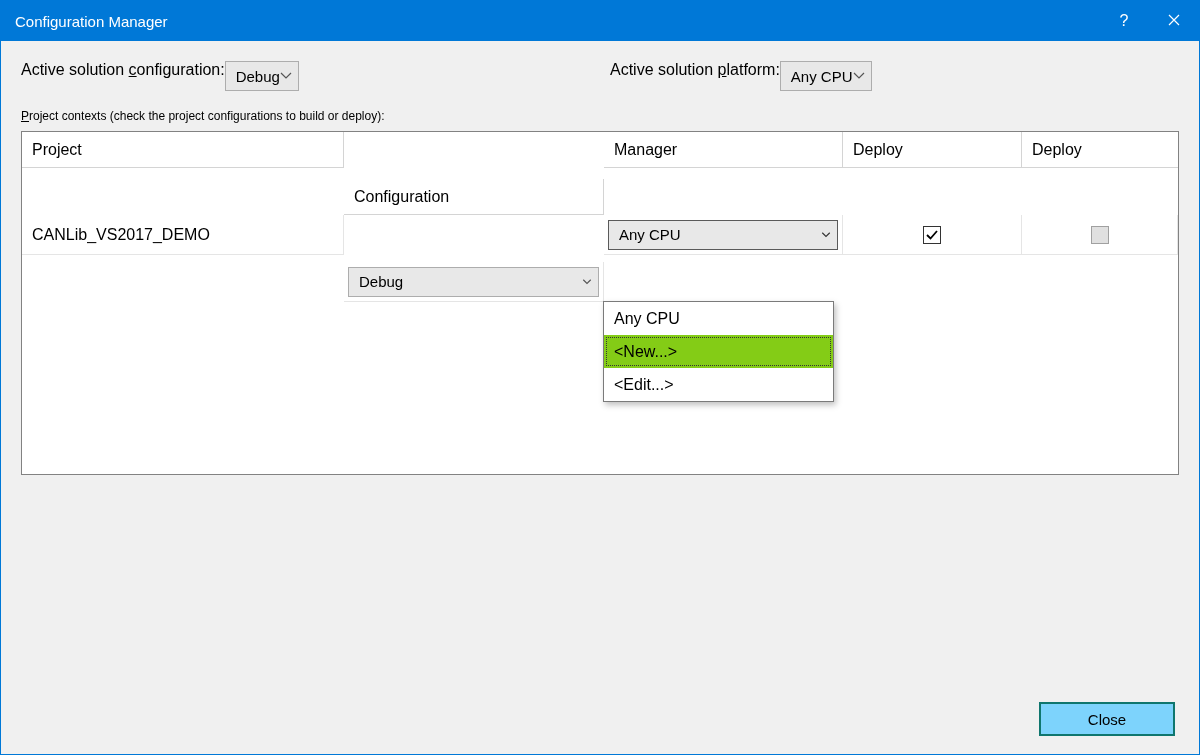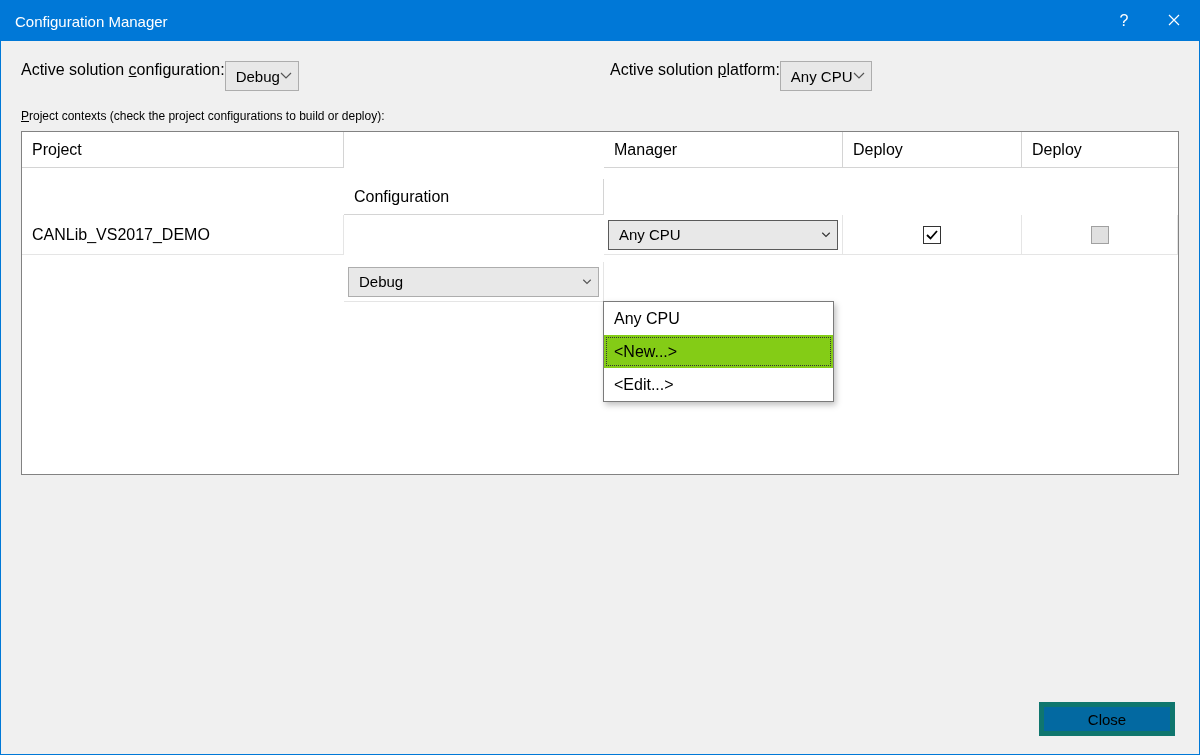--- a/index.html
+++ b/index.html
@@ -189,22 +189,22 @@
       outline-offset: -3px;
     }
     .footer {
       position: absolute;
       bottom: 18px;
       right: 24px;
     }
     .close-btn {
       width: 136px;
       height: 34px;
-      background: #0369a1;
-      border: 5px solid #0f766e;
+      background: #7dd3fc;
+      border: 2px solid #0f766e;
       font-size: 15px;
       color: #000;
       display: flex;
       align-items: center;
       justify-content: center;
     }
   </style>
 </head>
 <body>
 

